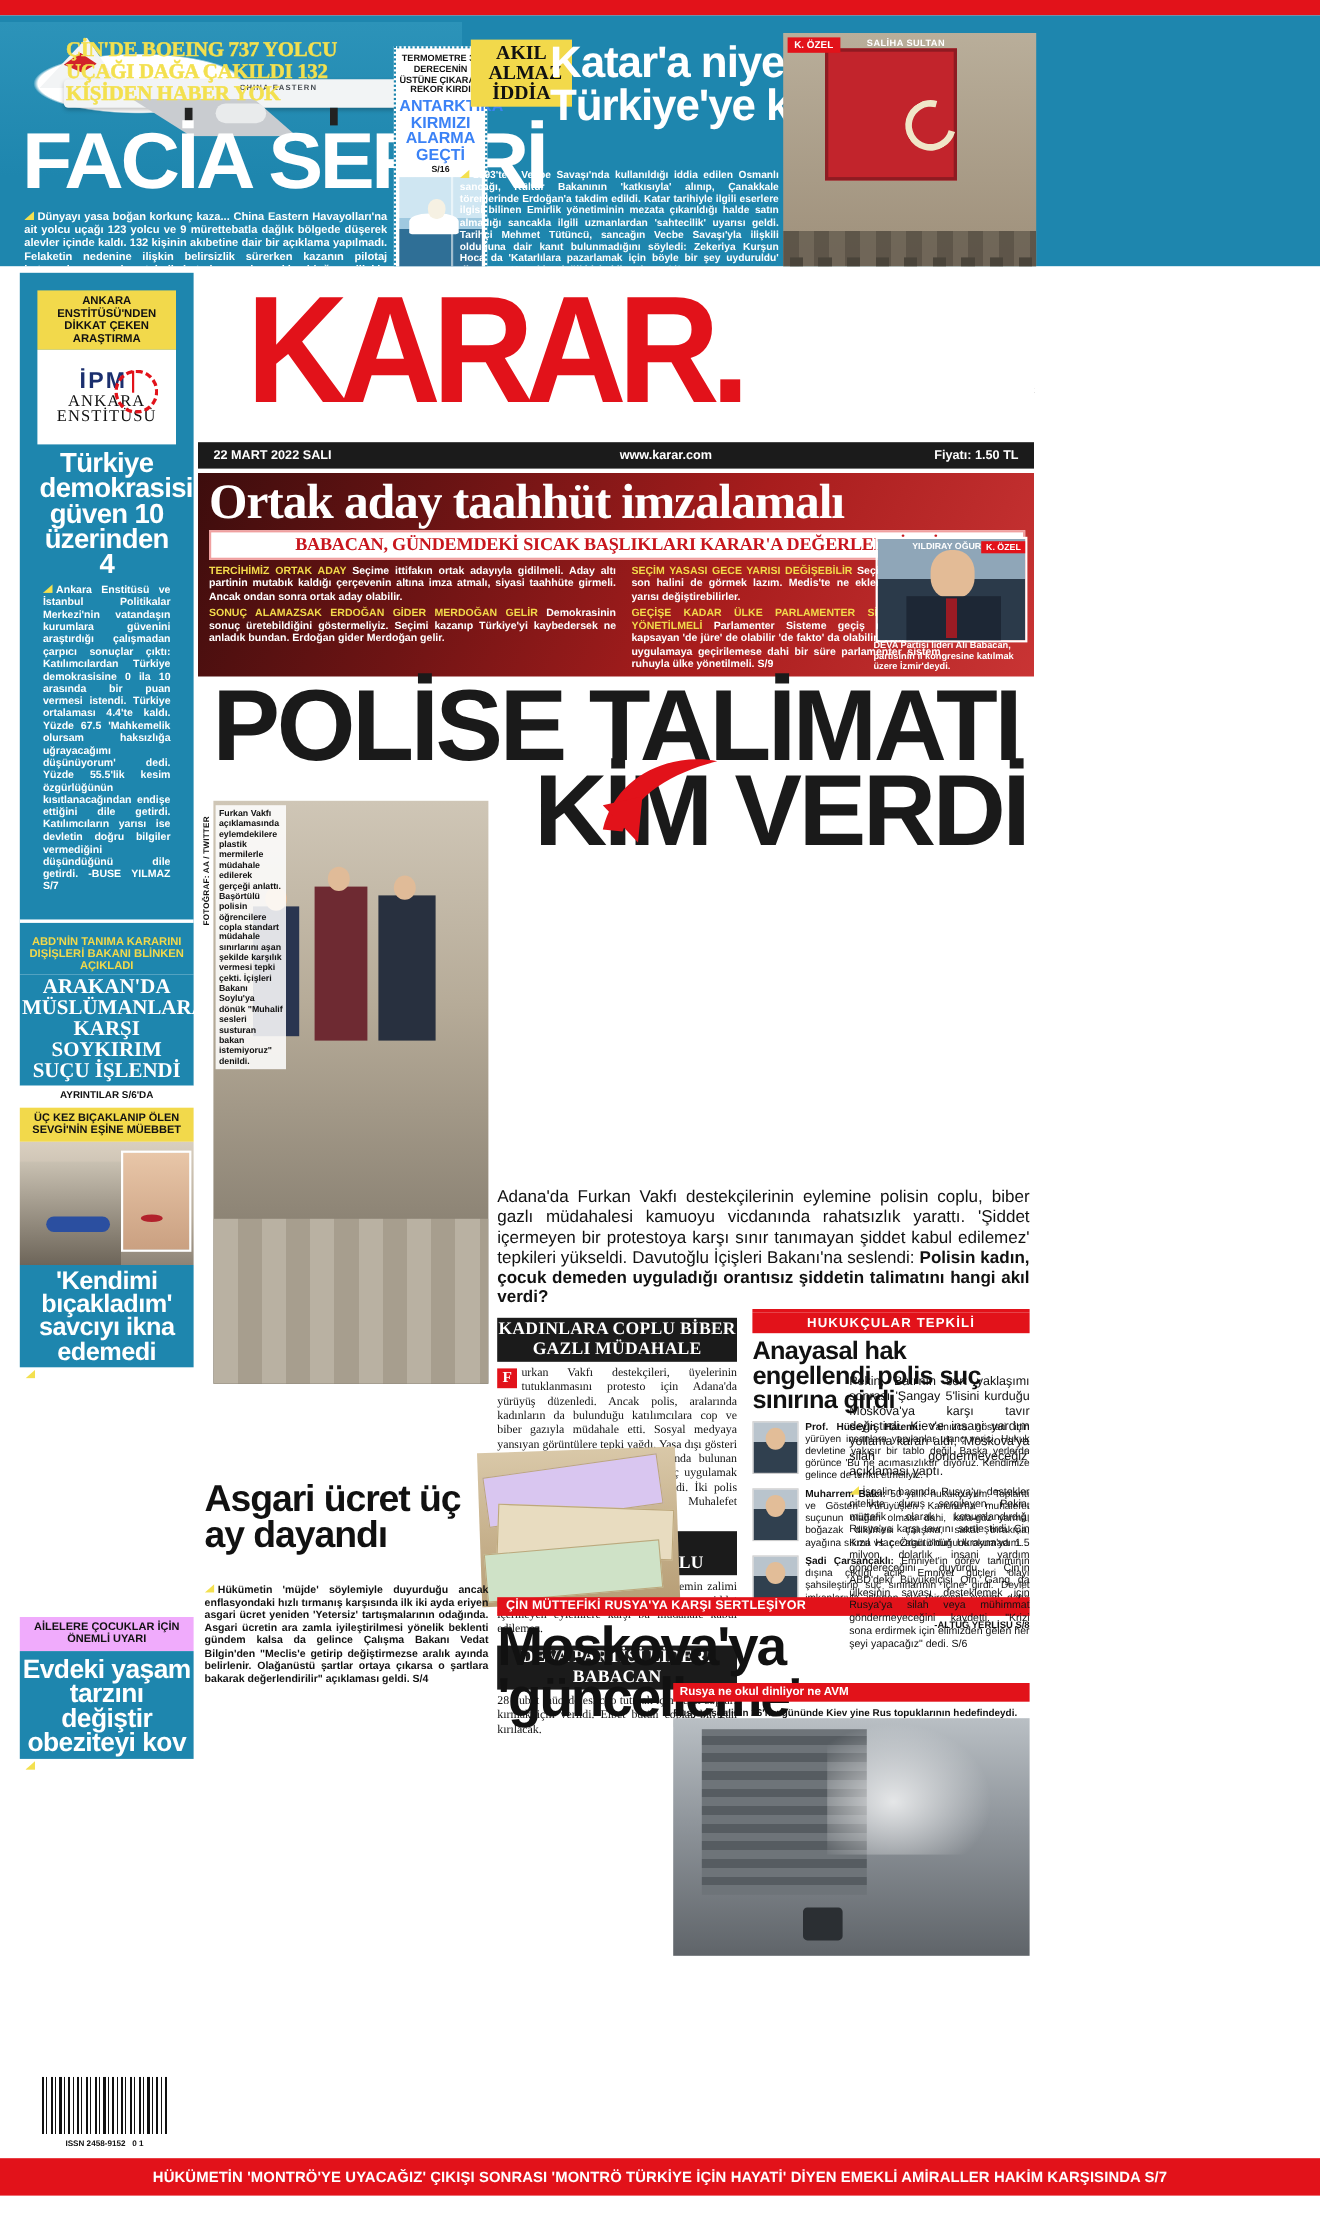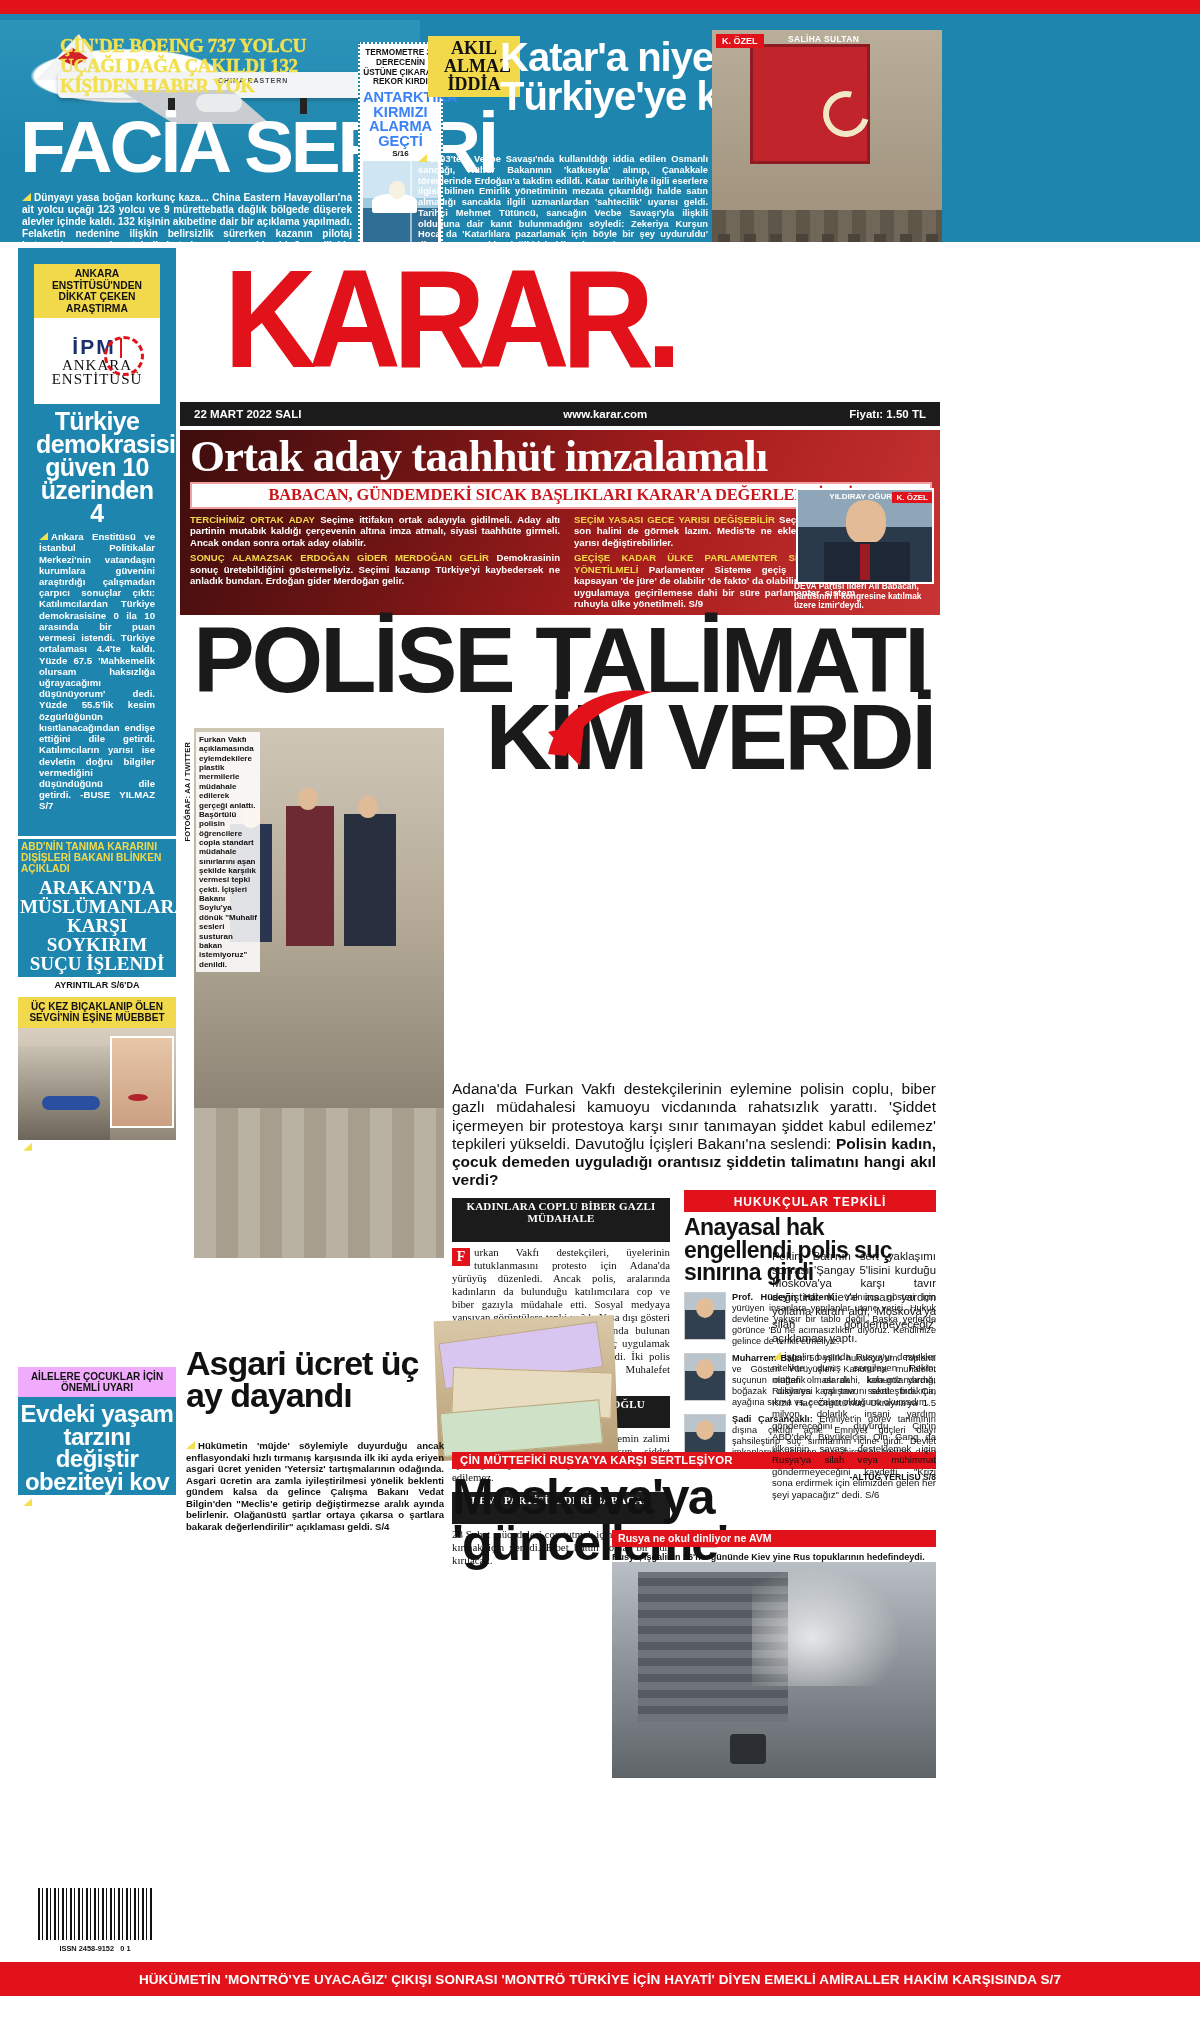--- a/index.html
+++ b/index.html
@@ -183,22 +183,22 @@
   .swirl { position:absolute; right:16px; top:18px; width:40px; height:40px; border:3px dashed #e2121a; border-radius:50%; }
   .sb-title {
     color:#fff; font-weight:bold; font-size:25px; line-height:.92; text-align:center;
     padding:6px 2px 4px; letter-spacing:-.6px;
   }
   .sb-body {
     color:#fff; font-weight:bold; font-size:9.6px; line-height:1.17;
     text-align:justify; padding:2px 5px 8px;
   }
   .sb-block2-head {
-    background:#1e86ae; color:#f2d94b; text-align:left; font-weight:bold;
-    font-size:10.2px; line-height:1.1; padding:2px 3px 2px; border-top:3px solid #fff;
+    background:#1e86ae; color:#f2d94b; text-align:center; font-weight:bold;
+    font-size:10.2px; line-height:1.1; padding:12px 3px 2px; border-top:3px solid #fff;
   }
   .sb-block2-title {
     background:#1e86ae; color:#fff; text-align:center; font-weight:bold;
     font-family:"Liberation Serif", serif;
     font-size:19px; line-height:1.0; padding:2px 2px 4px;
   }
   .sb-detay { background:#fff; color:#111; text-align:center; font-size:9px; font-weight:bold; padding:3px 0; }
 
   .sb-block3-head {
     background:#f2d94b; color:#111; text-align:center; font-weight:bold;
@@ -298,21 +298,21 @@
   .main-lead {
     position:absolute; left:452px; top:1080px; width:484px;
     font-size:15.5px; line-height:1.18; color:#111; text-align:justify;
   }
   .main-lead b { font-weight:bold; }
 
   
   .colA { position:absolute; left:452px; top:1198px; width:218px; }
   .secbar {
     background:#1b1b1b; color:#fff; text-align:center; font-weight:bold;
-    font-size:11px; padding:2px 0 18px; font-family:"Liberation Serif", serif;
+    font-size:16px; padding:2px 0 2px; font-family:"Liberation Serif", serif;
     letter-spacing:.2px;
   }
   .coltext {
     font-family:"Liberation Serif", serif; font-size:10.8px; line-height:1.2;
     text-align:justify; color:#111; padding-top:4px;
   }
   .dropcap {
     float:left; width:18px; height:18px; background:#e2121a; color:#fff;
     font-weight:bold; font-size:14px; text-align:center; line-height:18px;
     margin:2px 4px 0 0; font-family:"Liberation Serif", serif;
@@ -483,20 +483,21 @@
 
     <div>
       <div class="sb-block3-head">ÜÇ KEZ BIÇAKLANIP ÖLEN SEVGİ'NİN EŞİNE MÜEBBET</div>
       <div class="sb-photo3">
         <div class="scene"></div>
         <div class="body-lying"></div>
         <div class="face">
             <span class="lips"></span>
           </div>
       </div>
+      <div class="sb-block3-title">'Kendimi bıçakladım' savcıyı ikna edemedi</div>
       <div class="sb-body"><span class="sq"></span><span>Kahramanmaraş'ta geçen yıl sokak ortasında kanlar içinde bulunup hastaneye kaldırılan Sevgi Gevşek, kaldırıldığı hastanede 'Kendimi bıçakladım' dedikten sonra can verdi. Olaya ilişkin soruşturma kapsamında gözaltına alınan 27 yaşındaki kadının eşi Durdu Gevşek ise ifadesinde 'Tartıştıktan sonra eline bıçak alıp kendine sapladı' dedi. Ancak savcılık iddianamesinde kendini bıçaklamanın 'hayatın olağan akışına ters' olduğu belirtildi. Tutuklanan Durdu Gevşek hakkında ağırlaştırılmış müebbet hapis cezası istendi. S/3</span></div>
     </div>
 
     <div>
       <div class="sb-block4-head">AİLELERE ÇOCUKLAR İÇİN ÖNEMLİ UYARI</div>
       <div class="sb-block4-title">Evdeki yaşam tarzını değiştir obeziteyi kov</div>
       <div class="sb-body"><span class="sq"></span><span>Küresel sorun haline gelen obezite çocuklar için de ciddi bir tehdide dönüştü. Prof. Dr. Halil Coşkun, salgın sürecinin etkisiyle aşırı kilonun son dönemlerde çocuklarda sık görülmeye başlandığını belirtti. Prof. Dr. Coşkun 'Fazla kilolu çocukları da diyabet, tansiyon, kolesterol gibi hastalıklarla karşı karşıya bırakıyor. Önce evdeki yaşam tarzını değiştirmeli' dedi. S/10</span></div>
     </div>
   </div>
 

